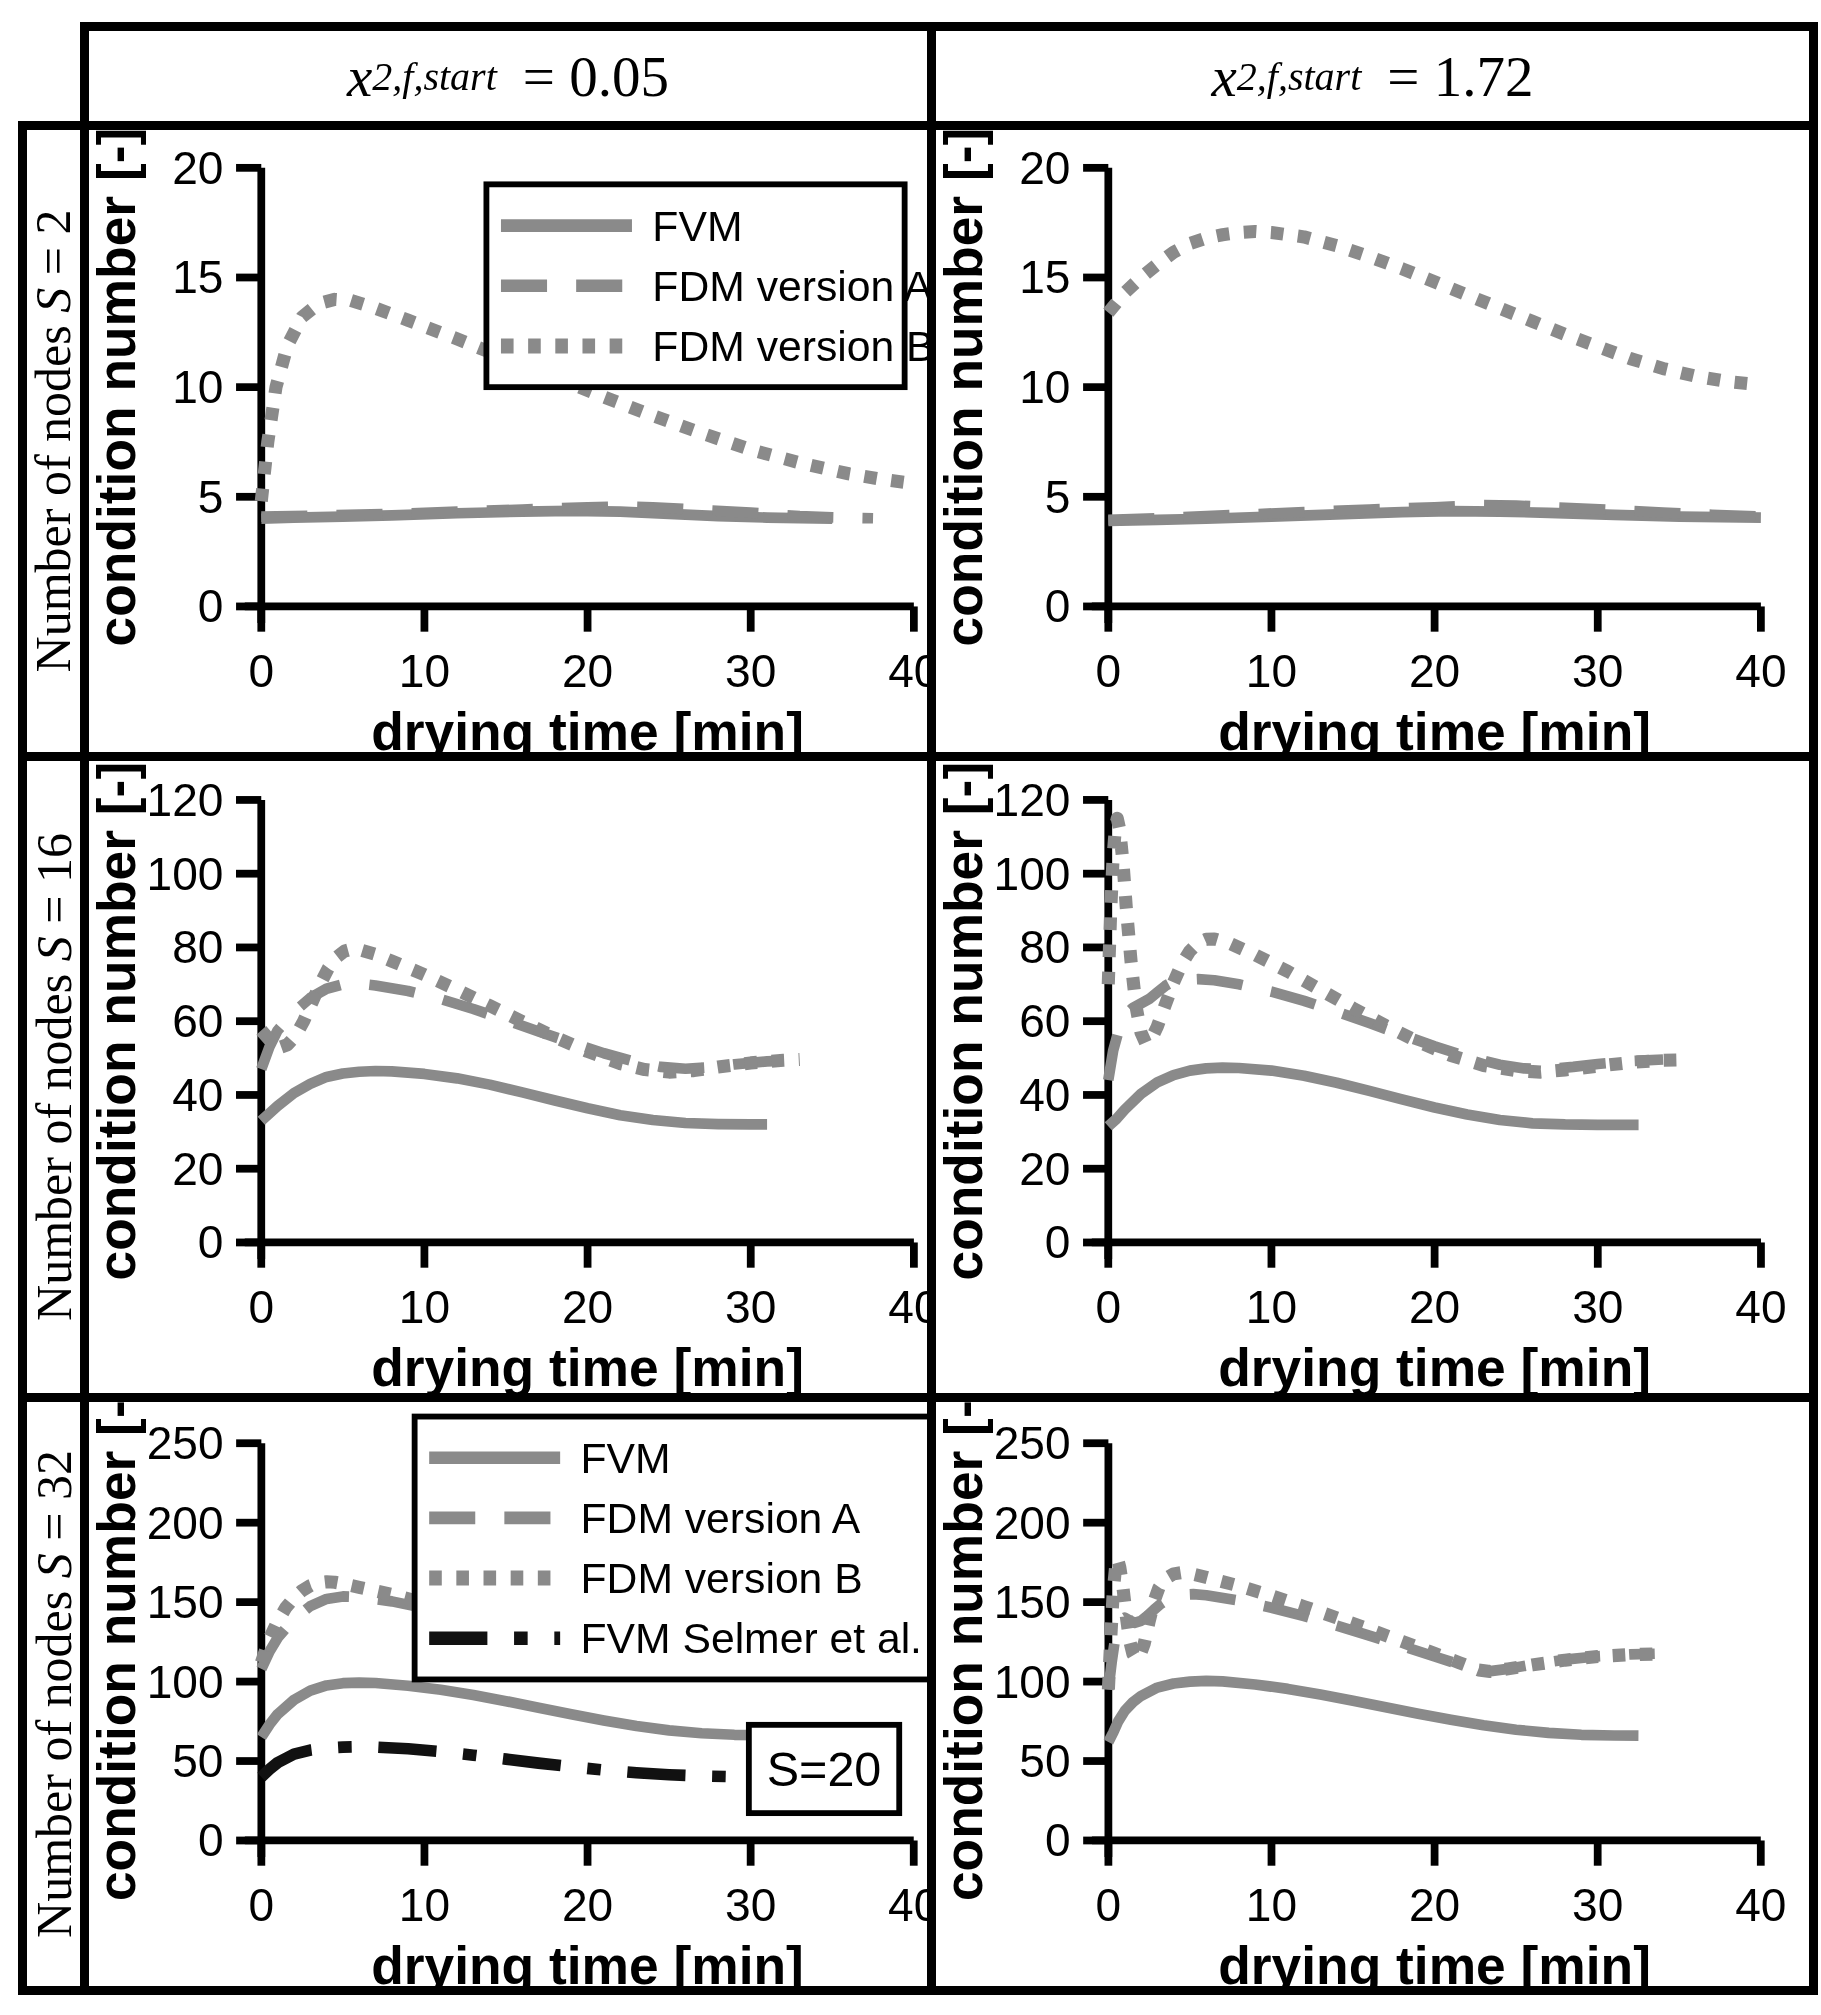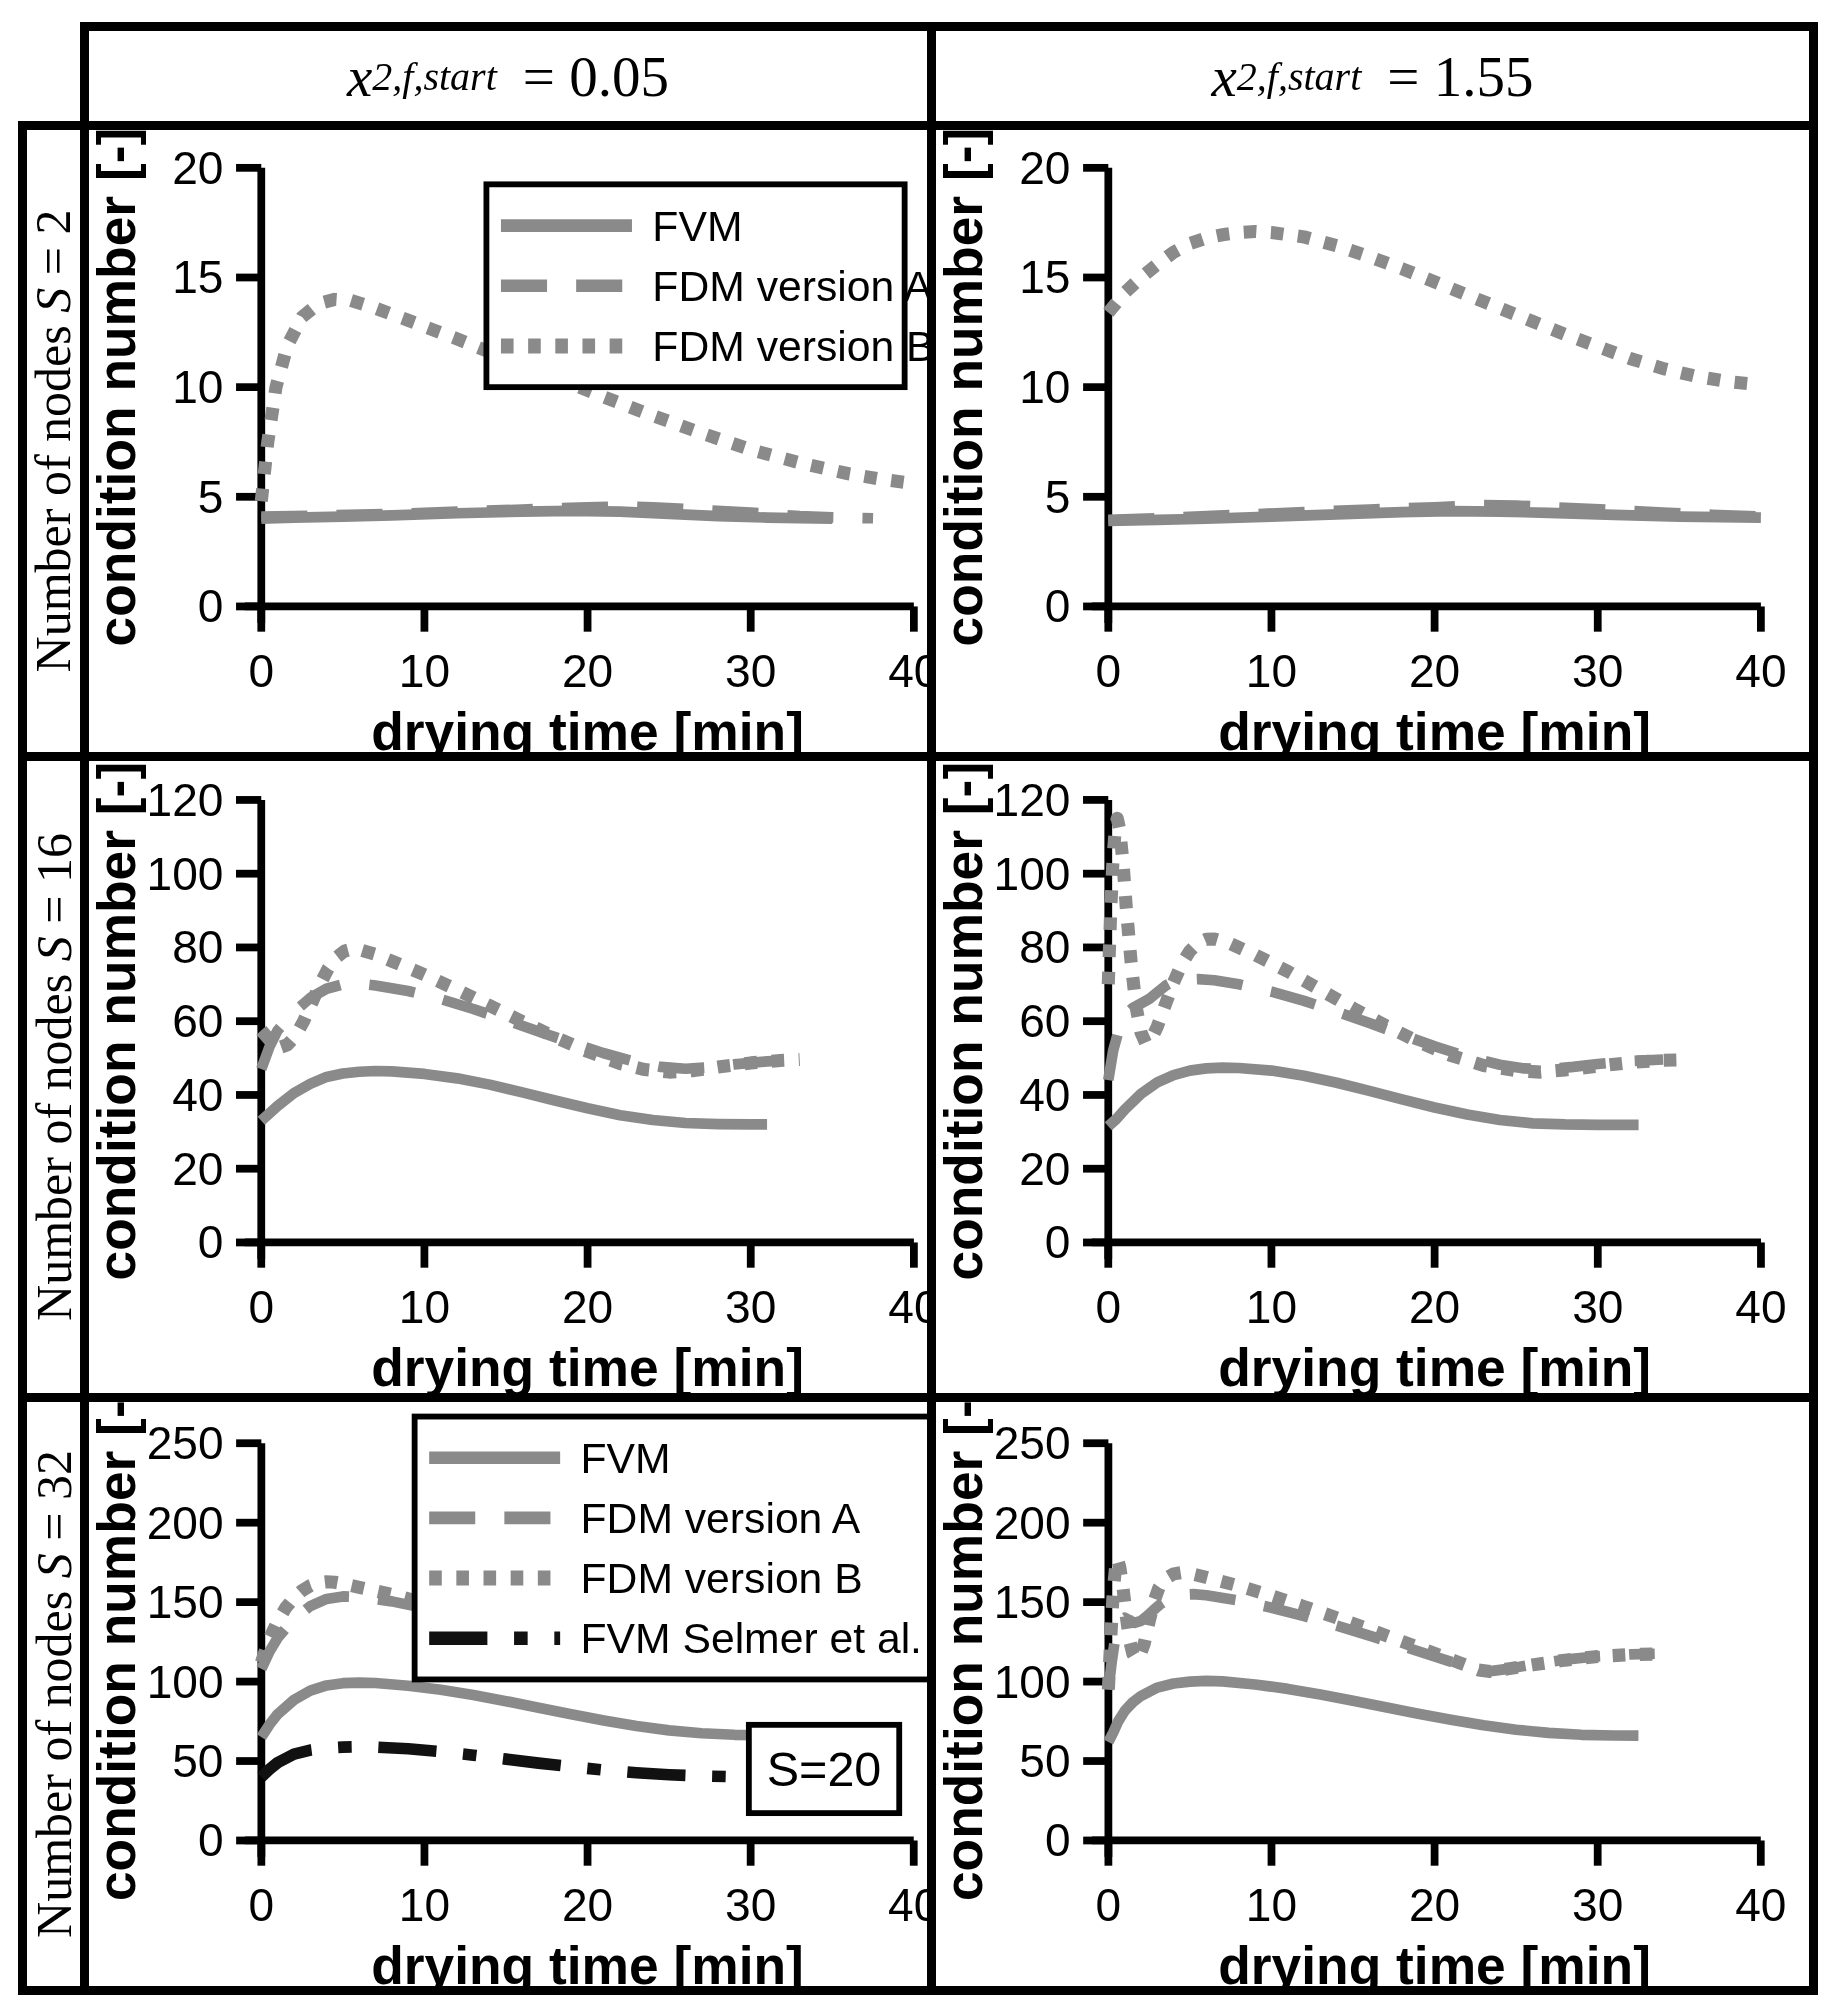--- a/index.html
+++ b/index.html
@@ -35,21 +35,21 @@
   <div class="gline" style="left:18px;top:121px;width:8.7px;height:1874px;"></div>
 
   <div class="hcell" style="left:89px;top:31px;width:838px;height:91px;">
     <span class="mvar">x</span>
       <sub>2,f,start</sub>
       <span class="mrest">= 0.05</span>
   </div>
   <div class="hcell" style="left:936px;top:31px;width:873px;height:91px;">
     <span class="mvar">x</span>
       <sub>2,f,start</sub>
-      <span class="mrest">= 1.55</span>
+      <span class="mrest">= 1.72</span>
   </div>
 
   <div class="labelcell" style="left:27px;top:130px;width:53px;height:622px;">
     <div class="rot"><span>Number of nodes </span><span class="sym">S</span><span> = 2</span></div>
   </div>
   <div class="labelcell" style="left:27px;top:761px;width:53px;height:632px;">
     <div class="rot"><span>Number of nodes </span><span class="sym">S</span><span> = 16</span></div>
   </div>
   <div class="labelcell" style="left:27px;top:1402px;width:53px;height:584px;">
     <div class="rot"><span>Number of nodes </span><span class="sym">S</span><span> = 32</span></div>

